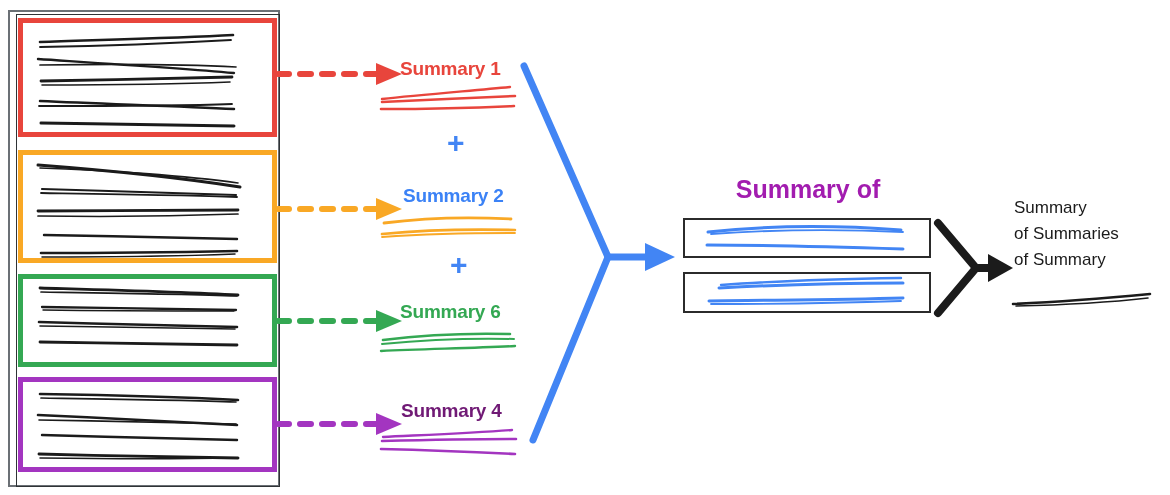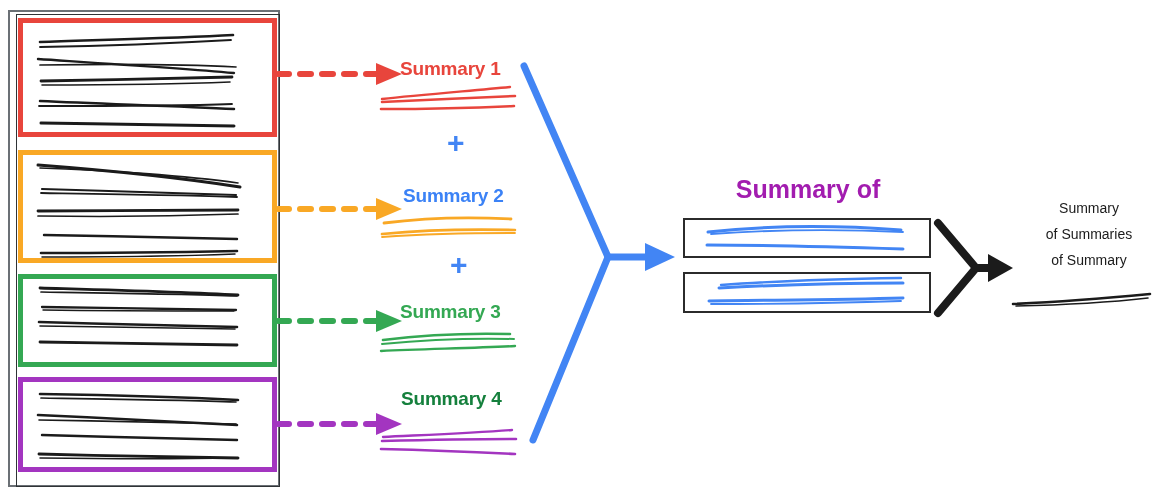--- a/index.html
+++ b/index.html
@@ -3,21 +3,21 @@
 <meta charset="utf-8">
 <style>
   html,body{margin:0;padding:0;background:#fff;}
   body{width:1170px;height:495px;overflow:hidden;font-family:"Liberation Sans",sans-serif;}
   #stage{position:relative;width:1170px;height:495px;background:#ffffff;}
   .abs{position:absolute;}
   .outer-frame{box-sizing:border-box;border:2px solid #555a5e;}
   .label{font-weight:700;letter-spacing:-0.2px;white-space:nowrap;}
   .sum-label{font-size:19px;font-weight:700;}
   .sos-title{font-size:25px;font-weight:700;line-height:30px;text-align:center;}
-  .final-label{font-size:14px;font-weight:400;line-height:26px;text-align:center;color:#1b1b1b;}
+  .final-label{font-size:17px;font-weight:400;line-height:26px;color:#1b1b1b;}
   .plus{font-size:30px;font-weight:700;line-height:1;}
   svg{display:block;overflow:visible;}
   .sq-box{box-sizing:border-box;border:3px solid #2b2b2b;background:#fff;}
 </style>
 </head>
 <body>
 
 <div id="stage">
 
   <div class="abs outer-frame" style="left:8px;top:10px;width:272px;height:477px;border-color:#6b7075;"></div>
@@ -114,30 +114,30 @@
   <svg class="abs" style="left:378px;top:213px;" width="145" height="28" viewBox="0 0 145 28">
     <g stroke="#F9A825" fill="none" stroke-linecap="round">
       <path d="M6 10 C45 5 95 4 133 6" stroke-width="2.8"></path>
       <path d="M4 21 C45 17 95 16 137 17" stroke-width="2.6"></path>
       <path d="M4 24 C48 21 98 20 137 20" stroke-width="1.8"></path>
     </g>
   </svg>
 
   <div class="abs plus" style="left:450px;top:250px;color:#4285F4;">+</div>
 
-  <div class="abs label sum-label" style="left:400px;top:301px;color:#34A853;">Summary 3</div>
+  <div class="abs label sum-label" style="left:400px;top:301px;color:#34A853;">Summary 6</div>
   <svg class="abs" style="left:378px;top:328px;" width="145" height="28" viewBox="0 0 145 28">
     <g stroke="#34A853" fill="none" stroke-linecap="round">
       <path d="M5 12 C45 7 95 5 132 6" stroke-width="2.6"></path>
       <path d="M4 16 C45 12 95 10 136 11" stroke-width="2.0"></path>
       <path d="M3 23 C48 21 98 20 137 18" stroke-width="2.4"></path>
     </g>
   </svg>
 
-  <div class="abs label sum-label" style="left:401px;top:388px;color:#15803d;">Summary 4</div>
+  <div class="abs label sum-label" style="left:401px;top:400px;color:#701a75;">Summary 4</div>
   <svg class="abs" style="left:378px;top:427px;" width="145" height="30" viewBox="0 0 145 30">
     <g stroke="#A335C0" fill="none" stroke-linecap="round">
       <path d="M5 10 C45 8 95 6 134 3" stroke-width="2.4"></path>
       <path d="M4 14 C45 13 95 12 138 12" stroke-width="2.6"></path>
       <path d="M3 22 C48 23 98 25 137 27" stroke-width="2.6"></path>
     </g>
   </svg>
 
   <svg class="abs" style="left:515px;top:55px;" width="165" height="400" viewBox="0 0 165 400">
     <g stroke="#4285F4" fill="none" stroke-width="7" stroke-linecap="round" stroke-linejoin="round">

